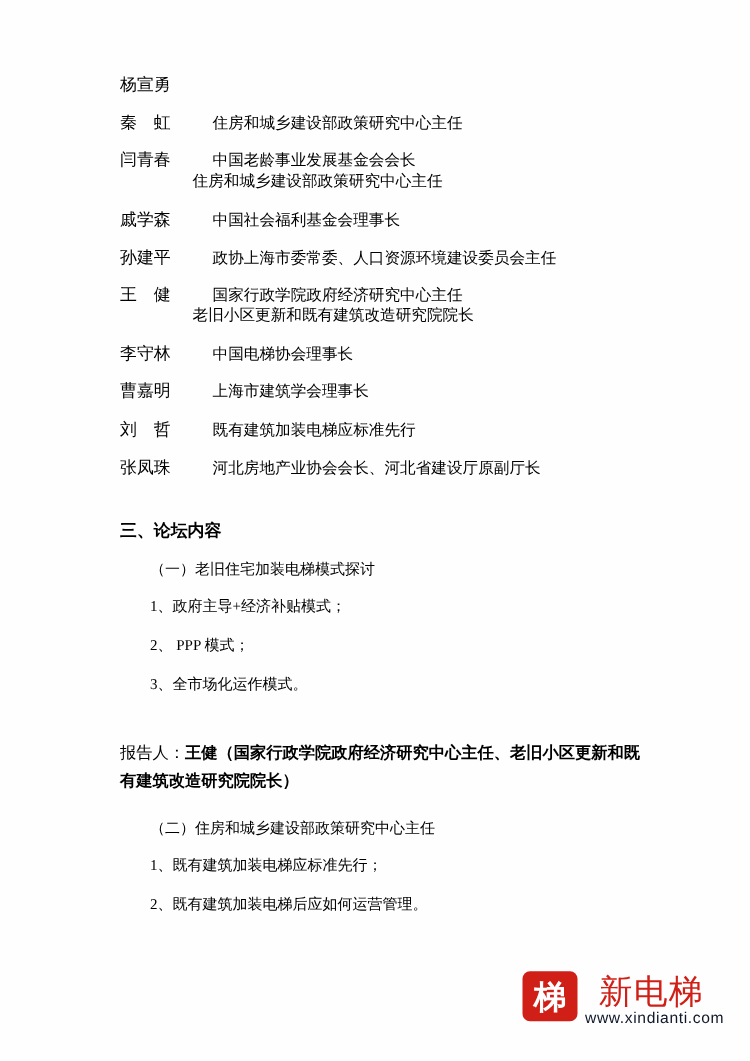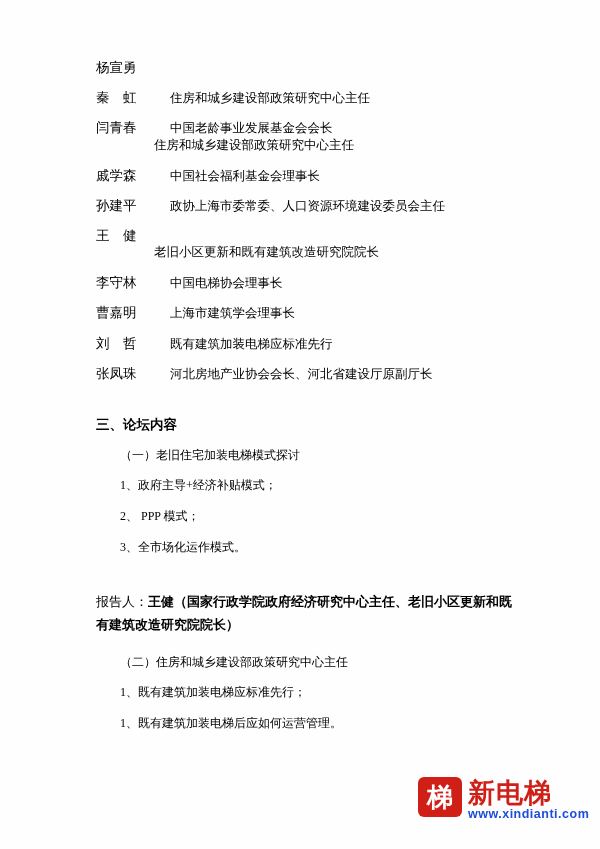--- a/index.html
+++ b/index.html
@@ -101,36 +101,36 @@
     background: #cf1f16;
     color: #ffffff;
     font-size: 26px;
     font-weight: bold;
     text-align: center;
     line-height: 40px;
     font-family: "Liberation Sans", "DejaVu Sans", sans-serif;
   }
   .wm-title {
     position: absolute;
-    left: 50px;
+    left: 61px;
     top: -2px;
     font-size: 27px;
-    font-weight: bold;
+    font-weight: normal;
     color: #cf1f16;
     letter-spacing: 1px;
     font-family: "Liberation Sans", "DejaVu Sans", sans-serif;
     white-space: nowrap;
   }
   .wm-url {
     position: absolute;
     left: 50px;
     top: 30px;
     font-size: 12.5px;
-    font-weight: bold;
-    color: #1d4ed8;
+    font-weight: normal;
+    color: #0f172a;
     letter-spacing: 0.5px;
     font-family: "Liberation Sans", "DejaVu Sans", sans-serif;
     white-space: nowrap;
   }
 </style>
 </head>
 <body>
 
 <div class="page">
   <div class="content">
@@ -155,20 +155,21 @@
       <span class="roster-title">中国社会福利基金会理事长</span>
     </div>
 
     <div class="roster-row">
       <span class="roster-name">孙建平</span>
       <span class="roster-title">政协上海市委常委、人口资源环境建设委员会主任</span>
     </div>
 
     <div class="roster-row tight">
       <span class="roster-name">王　健</span>
+      <span class="roster-title">国家行政学院政府经济研究中心主任</span>
     </div>
     <div class="roster-cont">老旧小区更新和既有建筑改造研究院院长</div>
 
     <div class="roster-row">
       <span class="roster-name">李守林</span>
       <span class="roster-title">中国电梯协会理事长</span>
     </div>
 
     <div class="roster-row">
       <span class="roster-name">曹嘉明</span>
@@ -191,21 +192,21 @@
     <div class="para indent">1、政府主导+经济补贴模式；</div>
     <div class="para indent">2、  PPP 模式；</div>
     <div class="para indent">3、全市场化运作模式。</div>
 
     <div class="speaker-block">
       <span class="speaker-label">报告人：</span><span class="speaker-strong">王健（国家行政学院政府经济研究中心主任、老旧小区更新和既有建筑改造研究院院长）</span>
     </div>
 
     <div class="para indent">（二）住房和城乡建设部政策研究中心主任</div>
     <div class="para indent">1、既有建筑加装电梯应标准先行；</div>
-    <div class="para indent">1、既有建筑加装电梯后应如何运营管理。</div>
+    <div class="para indent">2、既有建筑加装电梯后应如何运营管理。</div>
 
   </div>
 
   <div class="watermark">
     <div class="wm-logo">梯</div>
     <div class="wm-title">新电梯</div>
     <div class="wm-url">www.xindianti.com</div>
   </div>
 </div>
 

